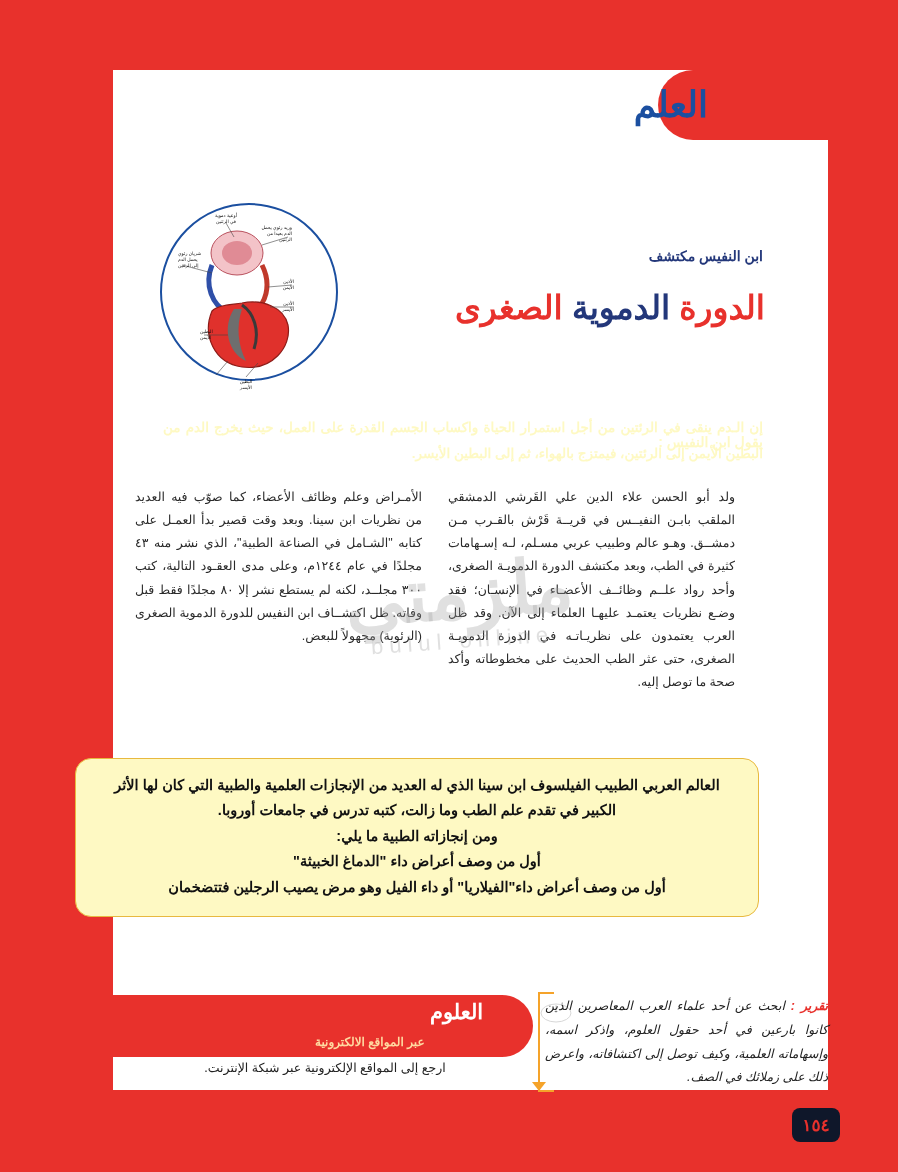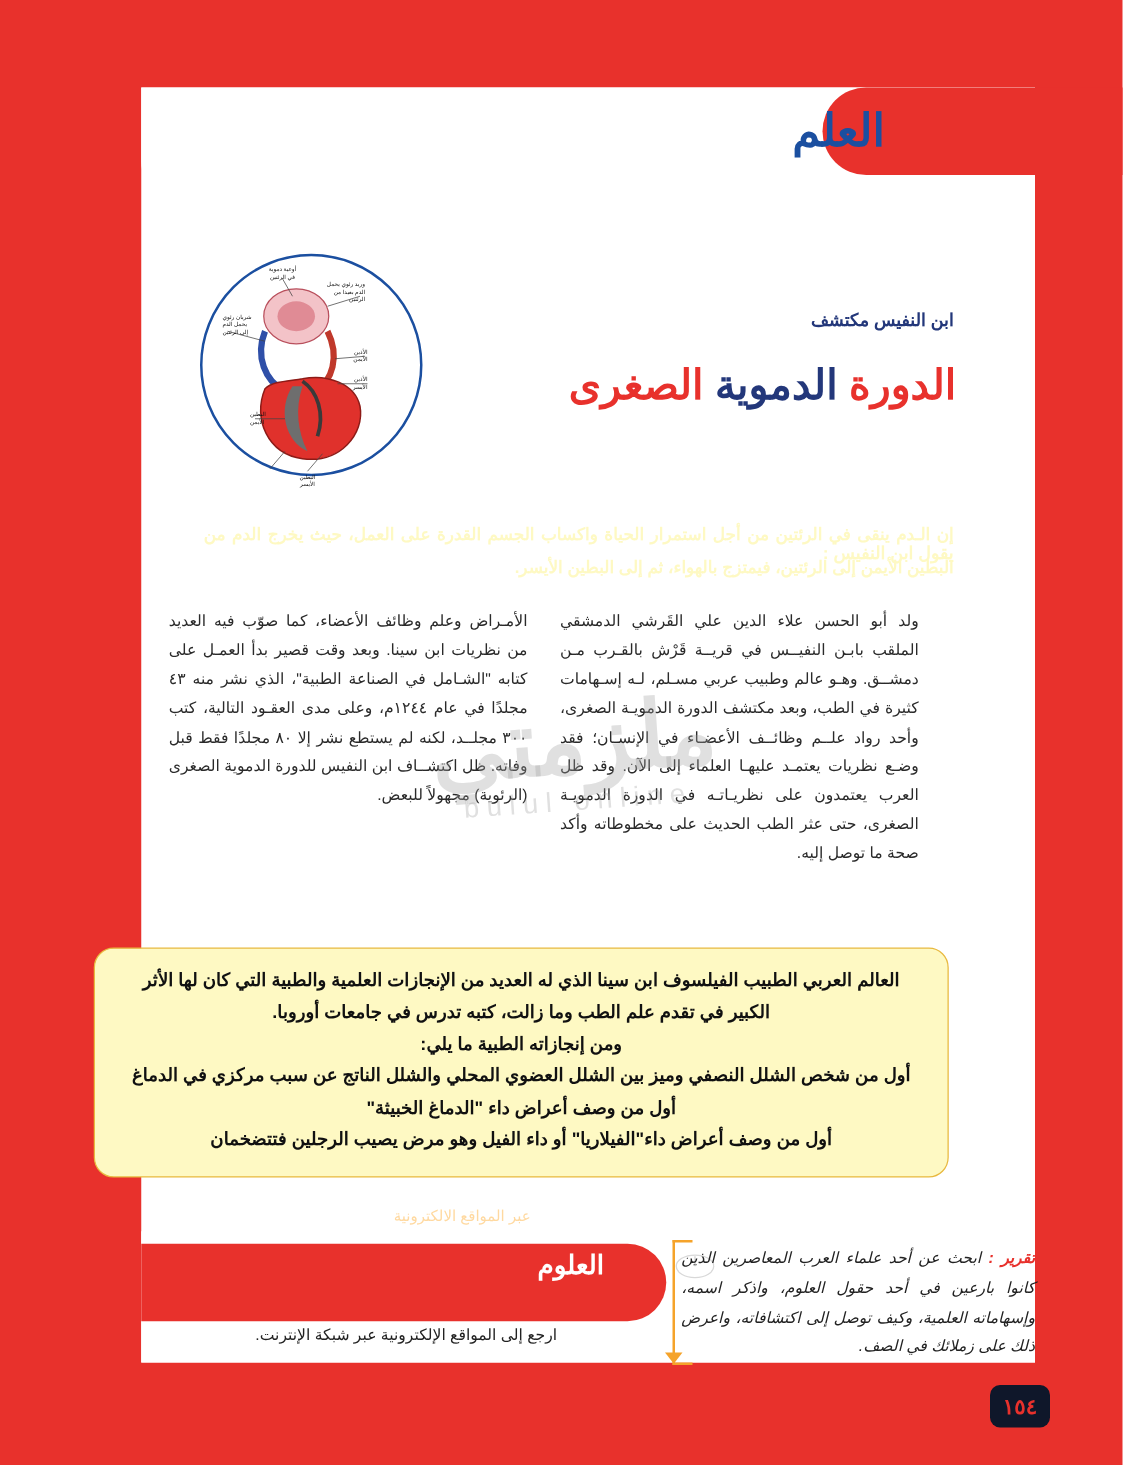--- a/index.html
+++ b/index.html
@@ -140,22 +140,22 @@
     border-top-right-radius:31px;
     border-bottom-right-radius:31px;
   }
   .sci-label{
     position:absolute;
     left:430px;top:1000px;
     font-size:21px;font-weight:bold;color:#ffffff;
   }
   .sci-sub{
     position:absolute;
-    left:315px;top:966px;
-    font-size:12px;font-weight:normal;color:#ffd9a0;
+    left:315px;top:1035px;
+    font-size:12px;font-weight:bold;color:#ffd9a0;
   }
   .internet-text{
     position:absolute;
     left:120px;top:1060px;
     width:410px;
     font-size:12.5px;color:#222;text-align:center;
   }
   .mouse-icon{
     position:absolute;
     left:540px;top:1000px;
@@ -278,21 +278,20 @@
 </div>
 
 <div class="watermark">
   <span>ملزمتي</span>
   <span class="sub">bulul online</span>
 </div>
 
 <div class="callout">
   <p>العالم العربي الطبيب الفيلسوف ابن سينا الذي له العديد من الإنجازات العلمية والطبية التي كان لها الأثر الكبير في تقدم علم الطب وما زالت، كتبه تدرس في جامعات أوروبا.</p>
   <p>ومن إنجازاته الطبية ما يلي:</p>
-  <p>أول من شخص الشلل النصفي وميز بين الشلل العضوي المحلي والشلل الناتج عن سبب مركزي في الدماغ</p>
   <p>أول من وصف أعراض داء "الدماغ الخبيثة"</p>
   <p>أول من وصف أعراض داء"الفيلاريا" أو داء الفيل وهو مرض يصيب الرجلين فتتضخمان</p>
 </div>
 
 <div class="bottom-strip"></div>
 <div class="internet-pill"></div>
 <div class="sci-label">العلوم</div>
 <div class="sci-sub">عبر المواقع الالكترونية</div>
 <div class="internet-text">ارجع إلى المواقع الإلكترونية عبر شبكة الإنترنت.</div>
 

